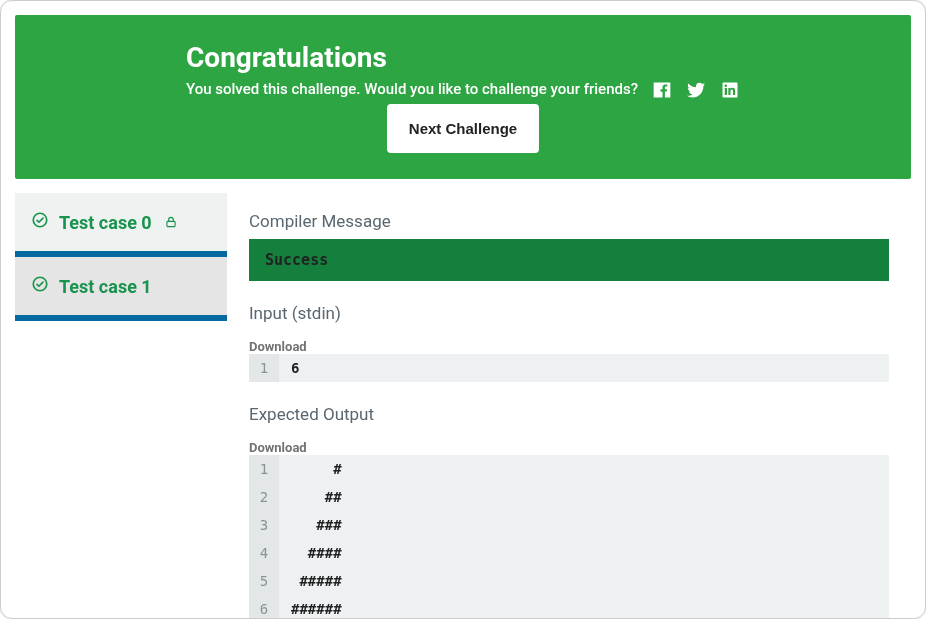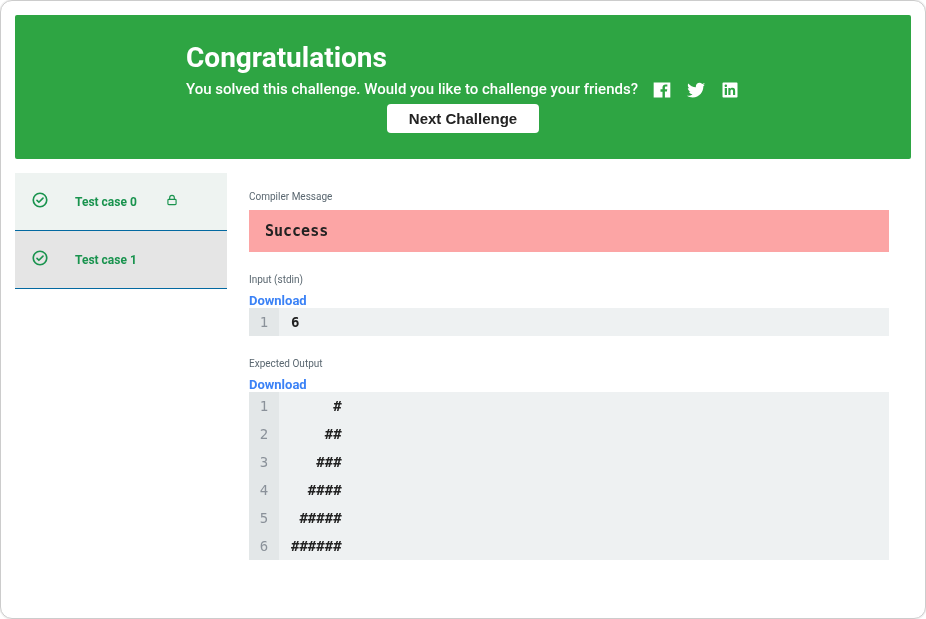--- a/index.html
+++ b/index.html
@@ -35,21 +35,21 @@
 .banner-left { display: flex; flex-direction: column; gap: 6px; }
 .banner-title { font-size: 28px; font-weight: 700; }
 .banner-sub-row { display: flex; gap: 14px; }
 .banner-sub { font-size: 15px; font-weight: 500; }
 .social { display: flex; gap: 14px; }
 .social svg { width: 20px; height: 20px; fill: #fff; }
 .next-btn {
   background: #fff;
   color: #222;
   border: none;
-  padding: 6px 22px;
+  padding: 16px 22px;
   font-size: 15px;
   font-weight: 700;
   border-radius: 4px;
   cursor: pointer;
 }
 .content {
   display: flex;
   height: 440px;
   margin: 0 14px 14px 14px;
   position: relative;
@@ -64,60 +64,61 @@
   overflow-y: auto;
   overflow-x: hidden;
   background: #fff;
 }
 .sidebar::-webkit-scrollbar { width: 14px; }
 .sidebar::-webkit-scrollbar-track { background: #f0f0f0; }
 .sidebar::-webkit-scrollbar-thumb { background: #b8b8b8; }
 .tc-item {
   display: flex;
   align-items: center;
-  gap: 26px;
+  gap: 10px;
   padding: 18px 16px;
   background: #eef3f1;
   color: #19934e;
   font-weight: 700;
-  font-size: 12px;
+  font-size: 18px;
   cursor: pointer;
-  border-bottom: 1px solid #0369a1;
+  border-bottom: 6px solid #0369a1;
 }
 .tc-item.active {
   background: #e5e5e5;
 }
 .tc-check { width: 18px; height: 18px; flex-shrink: 0; }
 .tc-lock { width: 14px; height: 14px; flex-shrink: 0; margin-left: 2px; }
 .main-wrap {
   flex: 1;
   overflow-y: auto;
   background: #fff;
   padding: 18px 22px;
   position: relative;
 }
 .main-wrap::-webkit-scrollbar { width: 14px; }
 .main-wrap::-webkit-scrollbar-track { background: #f0f0f0; }
 .main-wrap::-webkit-scrollbar-thumb { background: #b8b8b8; }
 .section-label {
-  font-size: 10px;
+  font-size: 17px;
   color: #5a6770;
   font-weight: 400;
   margin-bottom: 8px;
 }
 .section-row { display: flex; justify-content: space-between; align-items: flex-start; flex-direction: column; }
 .download-link {
-  color: #3b82f6;
+  color: #737373;
   font-size: 13px;
   font-weight: 700;
   text-decoration: none;
   cursor: pointer;
+  margin-top: 8px;
 }
 .msg-box {
-  background: #fca5a5;
+  background: #15803d;
   padding: 12px 16px;
   font-family: "SFMono-Regular", Consolas, monospace;
   font-size: 15px;
   font-weight: 700;
   color: #222;
   margin-bottom: 22px;
 }
 .code-box {
   background: #eef1f2;
   font-family: "SFMono-Regular", Consolas, monospace;

